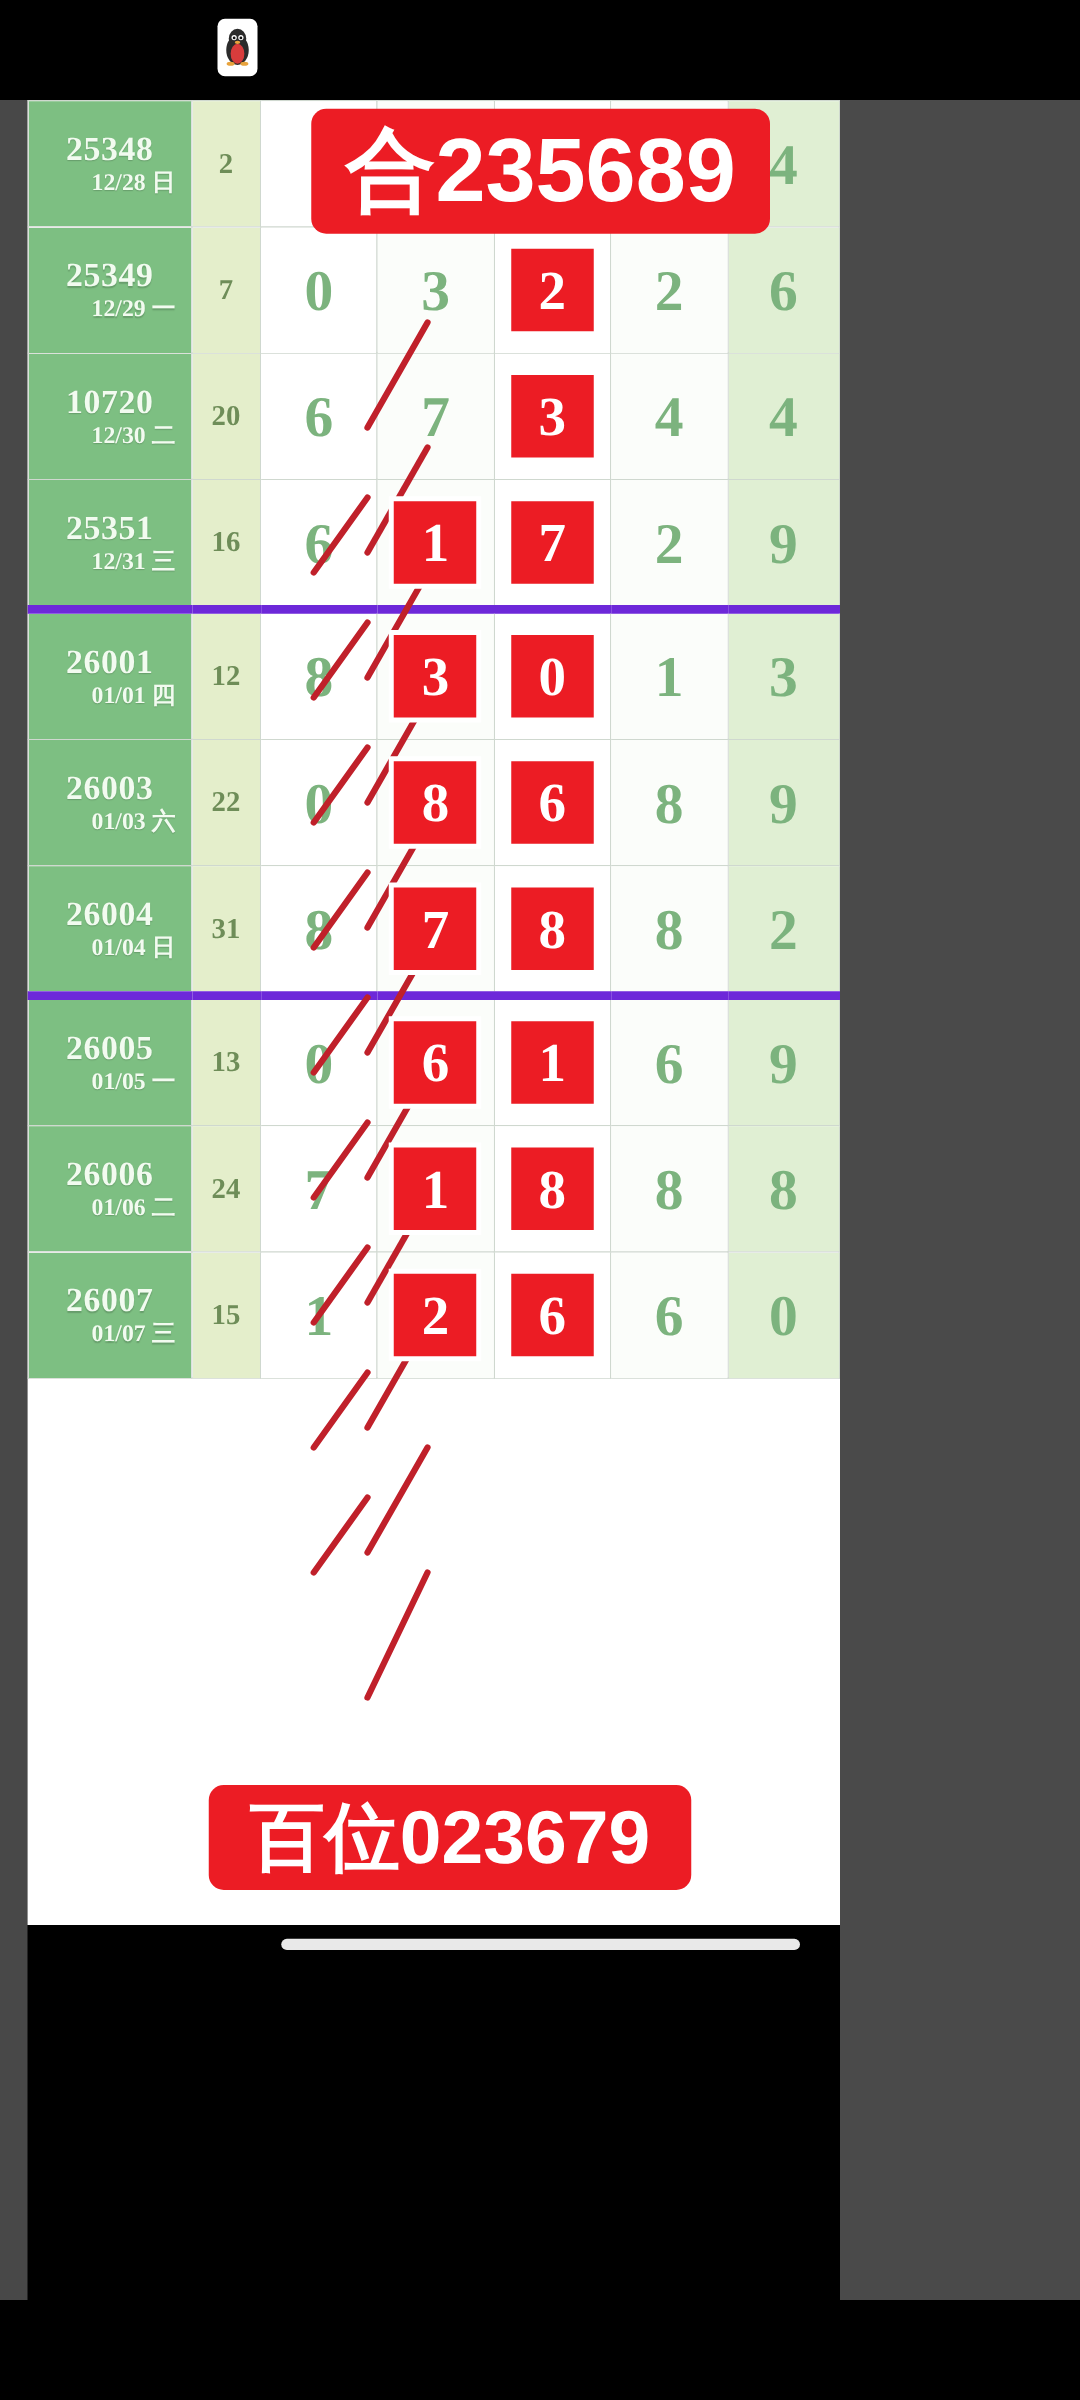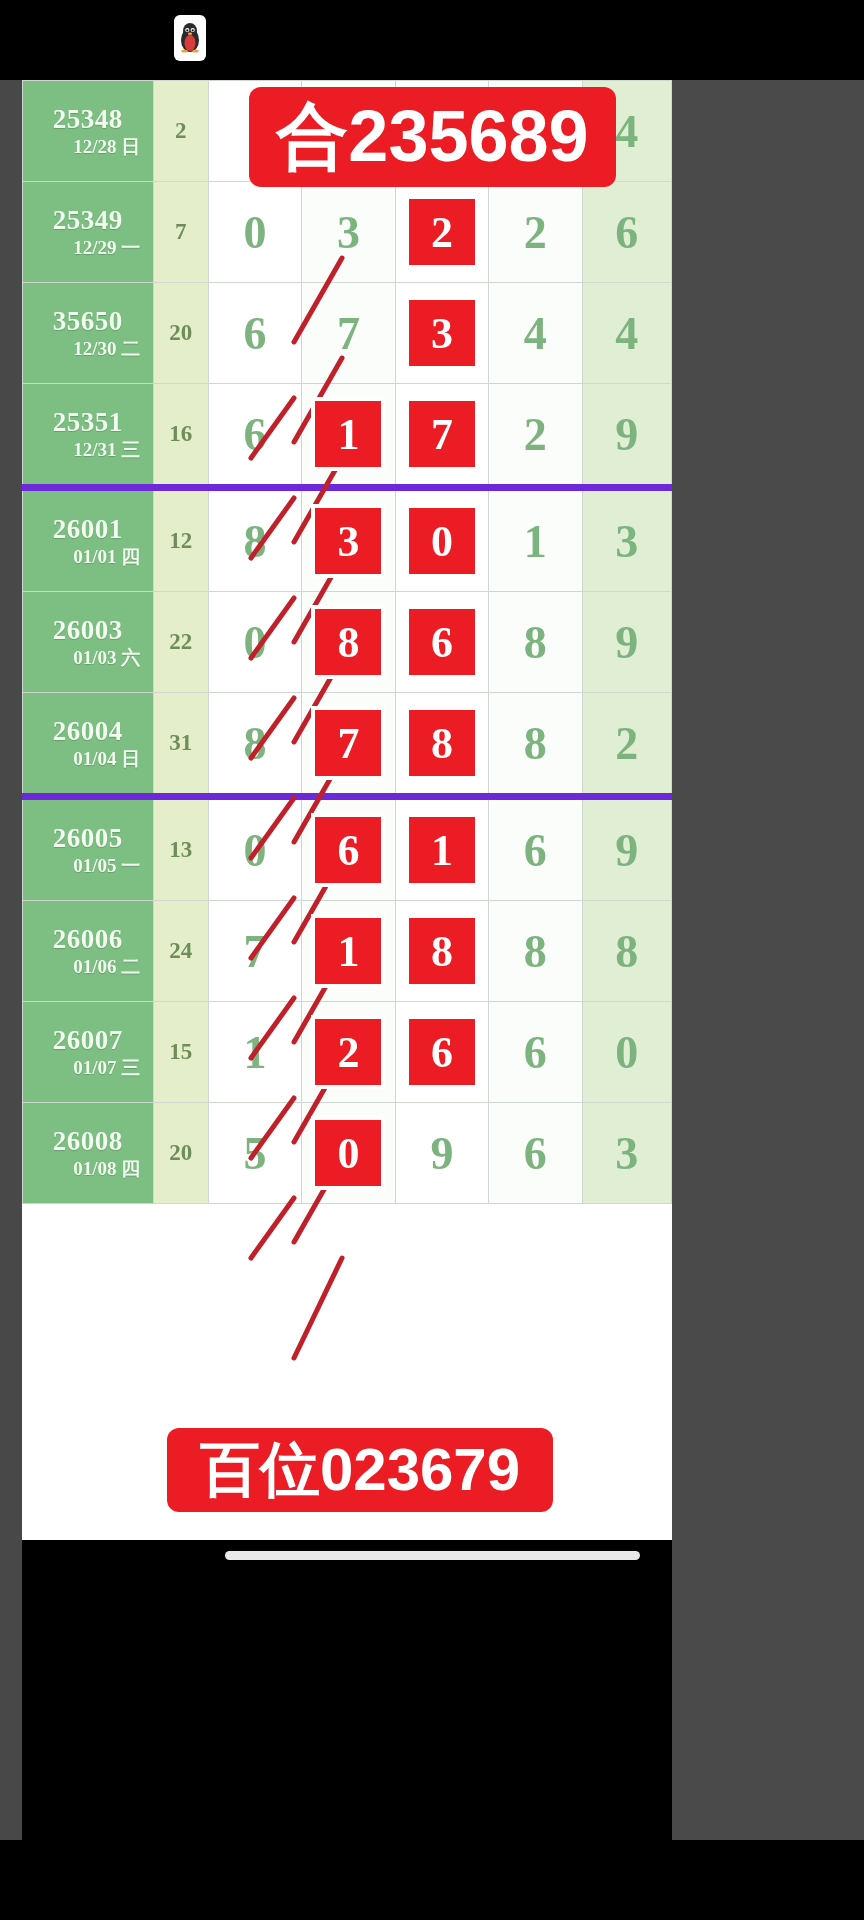--- a/index.html
+++ b/index.html
@@ -269,21 +269,21 @@
             </td>
             <td class="sum">7</td>
             <td class="digit">0</td>
             <td class="digit alt">3</td>
             <td class="digit"><span class="mark">2</span></td>
             <td class="digit alt">2</td>
             <td class="tail">6</td>
           </tr>
           <tr>
             <td class="issue">
-              <div class="no">35650</div>
+              <div class="no">10720</div>
               <div class="dt">12/30 二</div>
             </td>
             <td class="sum">20</td>
             <td class="digit">6</td>
             <td class="digit alt">7</td>
             <td class="digit"><span class="mark">3</span></td>
             <td class="digit alt">4</td>
             <td class="tail">4</td>
           </tr>
           <tr>
@@ -362,32 +362,20 @@
             <td class="issue">
               <div class="no">26007</div>
               <div class="dt">01/07 三</div>
             </td>
             <td class="sum">15</td>
             <td class="digit">1</td>
             <td class="digit alt"><span class="mark">2</span></td>
             <td class="digit"><span class="mark">6</span></td>
             <td class="digit alt">6</td>
             <td class="tail">0</td>
-          </tr>
-          <tr>
-            <td class="issue">
-              <div class="no">26008</div>
-              <div class="dt">01/08 四</div>
-            </td>
-            <td class="sum">20</td>
-            <td class="digit">5</td>
-            <td class="digit alt"><span class="mark">0</span></td>
-            <td class="digit">9</td>
-            <td class="digit alt">6</td>
-            <td class="tail">3</td>
           </tr>
         </tbody>
     </table>
 
     <svg id="lines" viewBox="0 0 650 1460" preserveAspectRatio="none">
       <g stroke="#c0202a" stroke-width="5" stroke-linecap="round" fill="none">
         <line x1="320" y1="178" x2="272" y2="262"></line>
         <line x1="320" y1="278" x2="272" y2="362"></line>
         <line x1="229" y1="378" x2="272" y2="318"></line>
         <line x1="320" y1="378" x2="272" y2="462"></line>

